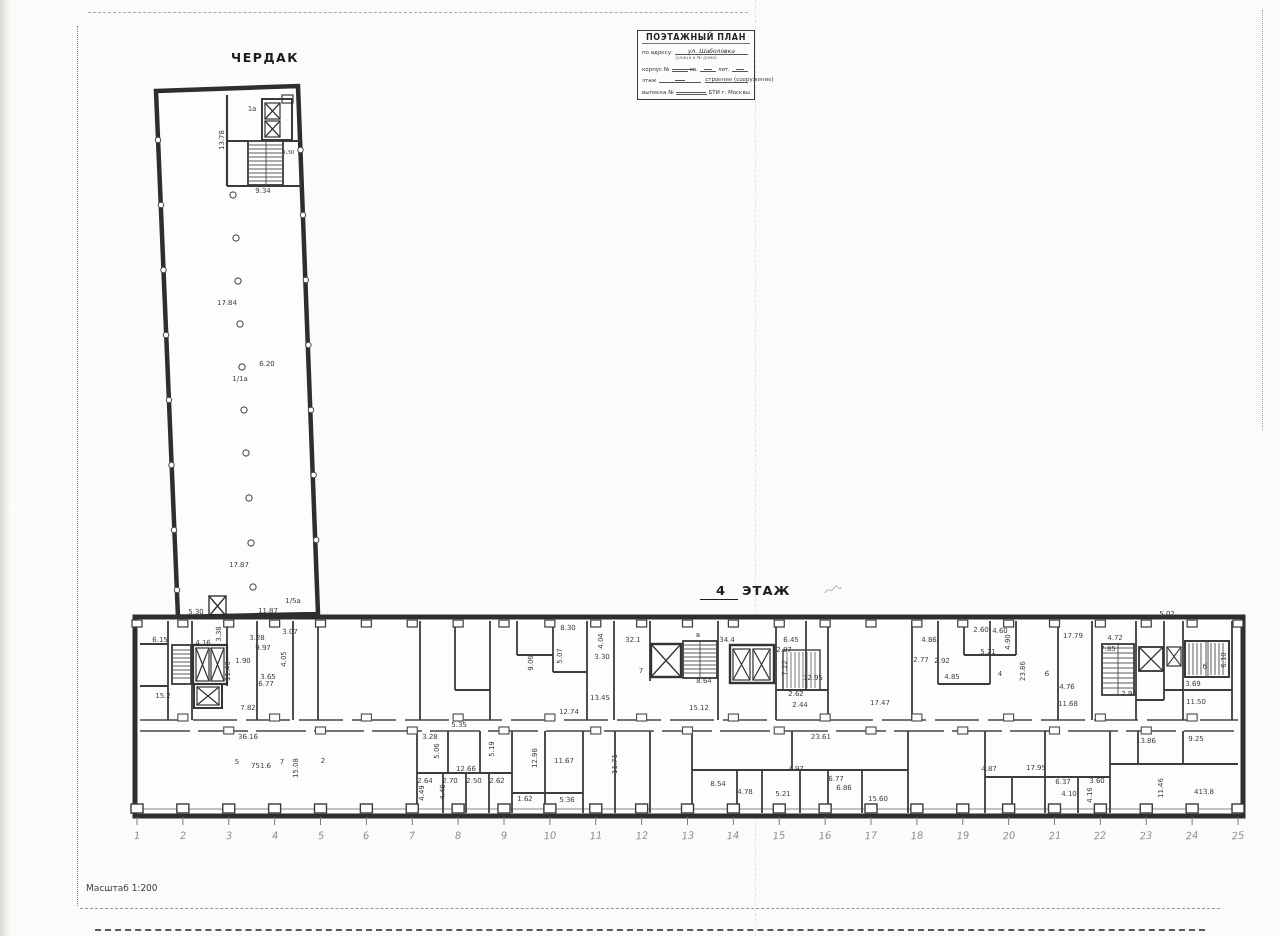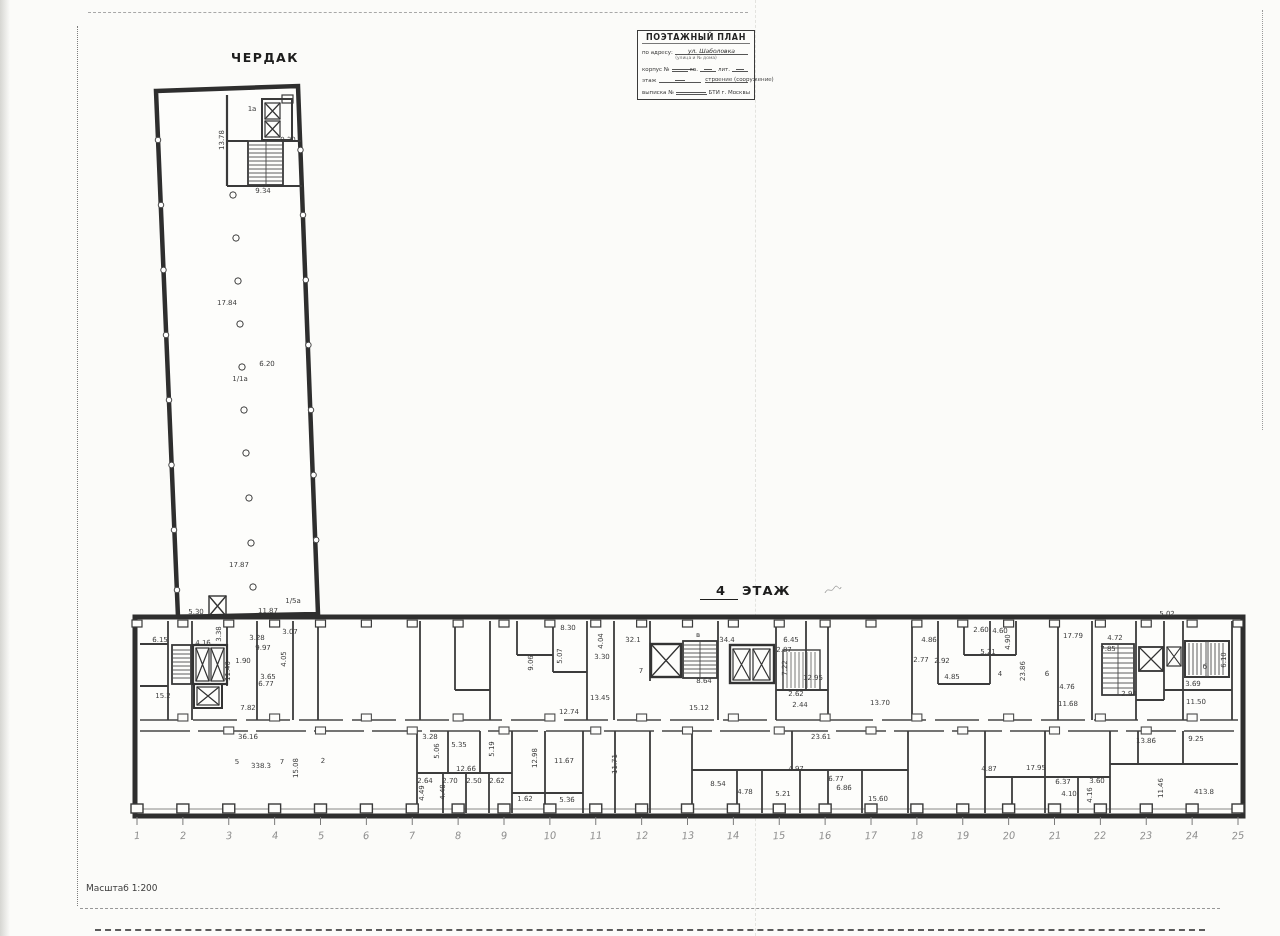--- a/index.html
+++ b/index.html
@@ -326,21 +326,21 @@
         <rect x="1187.125" y="714" width="10" height="7" fill="#fdfdfb" stroke="#4a4a4a" stroke-width="1.1"></rect>
         <line x1="1238" y1="817" x2="1238" y2="825" stroke="#7a7a7a" stroke-width="1"></line>
         <rect x="1232" y="804" width="12" height="9" fill="#fdfdfb" stroke="#3a3a3a" stroke-width="1.4"></rect>
         <rect x="1233" y="620" width="10" height="7" fill="#fdfdfb" stroke="#3a3a3a" stroke-width="1.2"></rect>
       </g>
   </svg>
 
   <div id="labels-layer">
       <span class="dim vert" style="left: 222px; top: 140px;">13.78</span>
       <span class="dim" style="left: 252px; top: 109px;">1а</span>
-      <span class="dim" style="left: 288px; top: 140px;">9.30</span>
+      <span class="dim" style="left: 288px; top: 152px; font-family: Liberation Serif, serif;">9.30</span>
       <span class="dim" style="left: 263px; top: 191px;">9.34</span>
       <span class="dim" style="left: 227px; top: 303px;">17.84</span>
       <span class="dim" style="left: 267px; top: 364px;">6.20</span>
       <span class="dim" style="left: 240px; top: 356px; margin-top: 23px;">1/1а</span>
       <span class="dim" style="left: 239px; top: 565px;">17.87</span>
       <span class="dim" style="left: 268px; top: 611px;">11.87</span>
       <span class="dim" style="left: 196px; top: 612px;">5.30</span>
       <span class="dim" style="left: 293px; top: 601px;">1/5а</span>
       <span class="dim" style="left: 160px; top: 640px;">6.15</span>
       <span class="dim" style="left: 203px; top: 643px;">4.16</span>
@@ -365,21 +365,21 @@
       <span class="dim" style="left: 698px; top: 635px;">в</span>
       <span class="dim" style="left: 704px; top: 681px;">8.64</span>
       <span class="dim" style="left: 727px; top: 640px;">34.4</span>
       <span class="dim" style="left: 699px; top: 708px;">15.12</span>
       <span class="dim" style="left: 784px; top: 650px;">2.87</span>
       <span class="dim" style="left: 791px; top: 640px;">6.45</span>
       <span class="dim vert" style="left: 785px; top: 668px;">7.22</span>
       <span class="dim" style="left: 800px; top: 705px;">2.44</span>
       <span class="dim" style="left: 796px; top: 694px;">2.62</span>
       <span class="dim" style="left: 813px; top: 641px; margin-top: 37px;">12.95</span>
-      <span class="dim" style="left: 880px; top: 703px;">13.70</span>
+      <span class="dim" style="left: 880px; top: 703px;">17.47</span>
       <span class="dim" style="left: 921px; top: 660px;">2.77</span>
       <span class="dim" style="left: 942px; top: 661px;">2.92</span>
       <span class="dim" style="left: 952px; top: 677px;">4.85</span>
       <span class="dim" style="left: 981px; top: 630px;">2.60</span>
       <span class="dim" style="left: 1000px; top: 631px;">4.60</span>
       <span class="dim" style="left: 929px; top: 640px;">4.86</span>
       <span class="dim vert" style="left: 1008px; top: 642px;">4.90</span>
       <span class="dim" style="left: 988px; top: 652px;">5.21</span>
       <span class="dim" style="left: 1073px; top: 636px;">17.79</span>
       <span class="dim vert" style="left: 1023px; top: 671px;">23.86</span>
@@ -392,27 +392,27 @@
       <span class="dim" style="left: 1167px; top: 614px;">5.02</span>
       <span class="dim" style="left: 1193px; top: 684px;">3.69</span>
       <span class="dim" style="left: 1196px; top: 702px;">11.50</span>
       <span class="dim" style="left: 1205px; top: 667px;">б</span>
       <span class="dim" style="left: 1129px; top: 694px;">2.94</span>
       <span class="dim vert" style="left: 1224px; top: 660px;">6.10</span>
       <span class="dim" style="left: 569px; top: 712px;">12.74</span>
       <span class="dim" style="left: 600px; top: 698px;">13.45</span>
       <span class="dim" style="left: 248px; top: 737px;">36.16</span>
       <span class="dim" style="left: 237px; top: 762px;">5</span>
-      <span class="dim" style="left: 261px; top: 766px;">338.3</span>
+      <span class="dim" style="left: 261px; top: 766px;">751.6</span>
       <span class="dim" style="left: 282px; top: 762px;">7</span>
       <span class="dim vert" style="left: 296px; top: 768px;">15.08</span>
       <span class="dim" style="left: 323px; top: 761px;">2</span>
       <span class="dim" style="left: 430px; top: 737px;">3.28</span>
       <span class="dim vert" style="left: 437px; top: 751px;">5.06</span>
-      <span class="dim" style="left: 459px; top: 745px;">5.35</span>
+      <span class="dim" style="left: 459px; top: 725px;">5.35</span>
       <span class="dim vert" style="left: 492px; top: 749px;">5.19</span>
       <span class="dim" style="left: 466px; top: 769px;">12.66</span>
       <span class="dim" style="left: 425px; top: 781px;">2.64</span>
       <span class="dim" style="left: 450px; top: 781px;">2.70</span>
       <span class="dim" style="left: 474px; top: 781px;">2.50</span>
       <span class="dim" style="left: 497px; top: 781px;">2.62</span>
       <span class="dim vert" style="left: 422px; top: 793px;">4.49</span>
       <span class="dim vert" style="left: 443px; top: 792px;">4.48</span>
       <span class="dim vert" style="left: 535px; top: 758px;">12.98</span>
       <span class="dim" style="left: 564px; top: 761px;">11.67</span>

